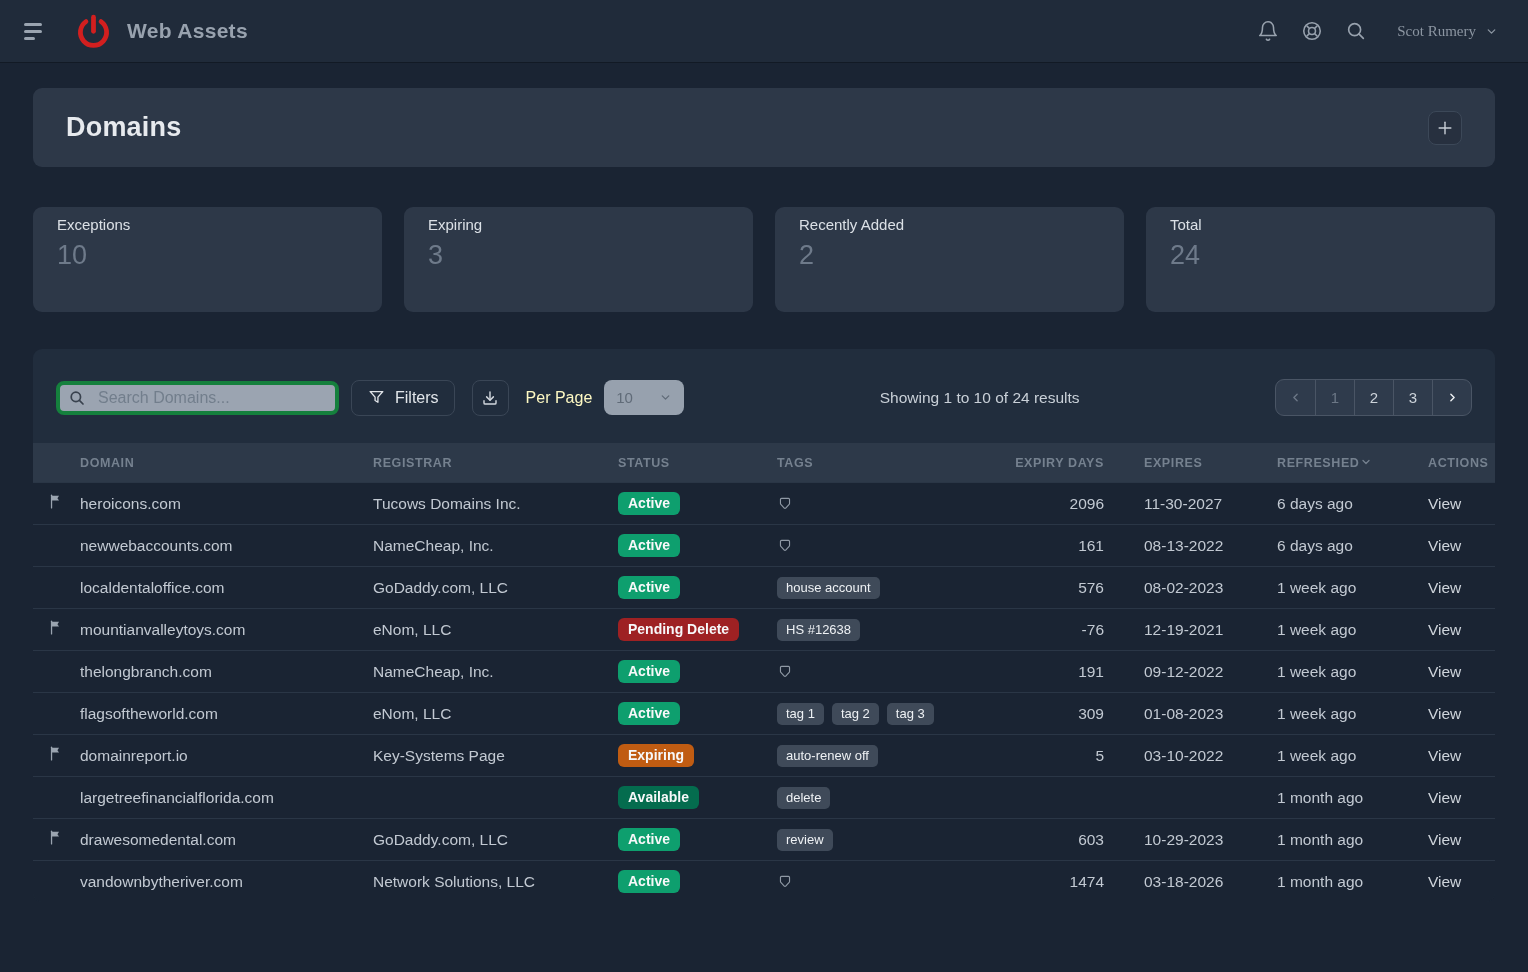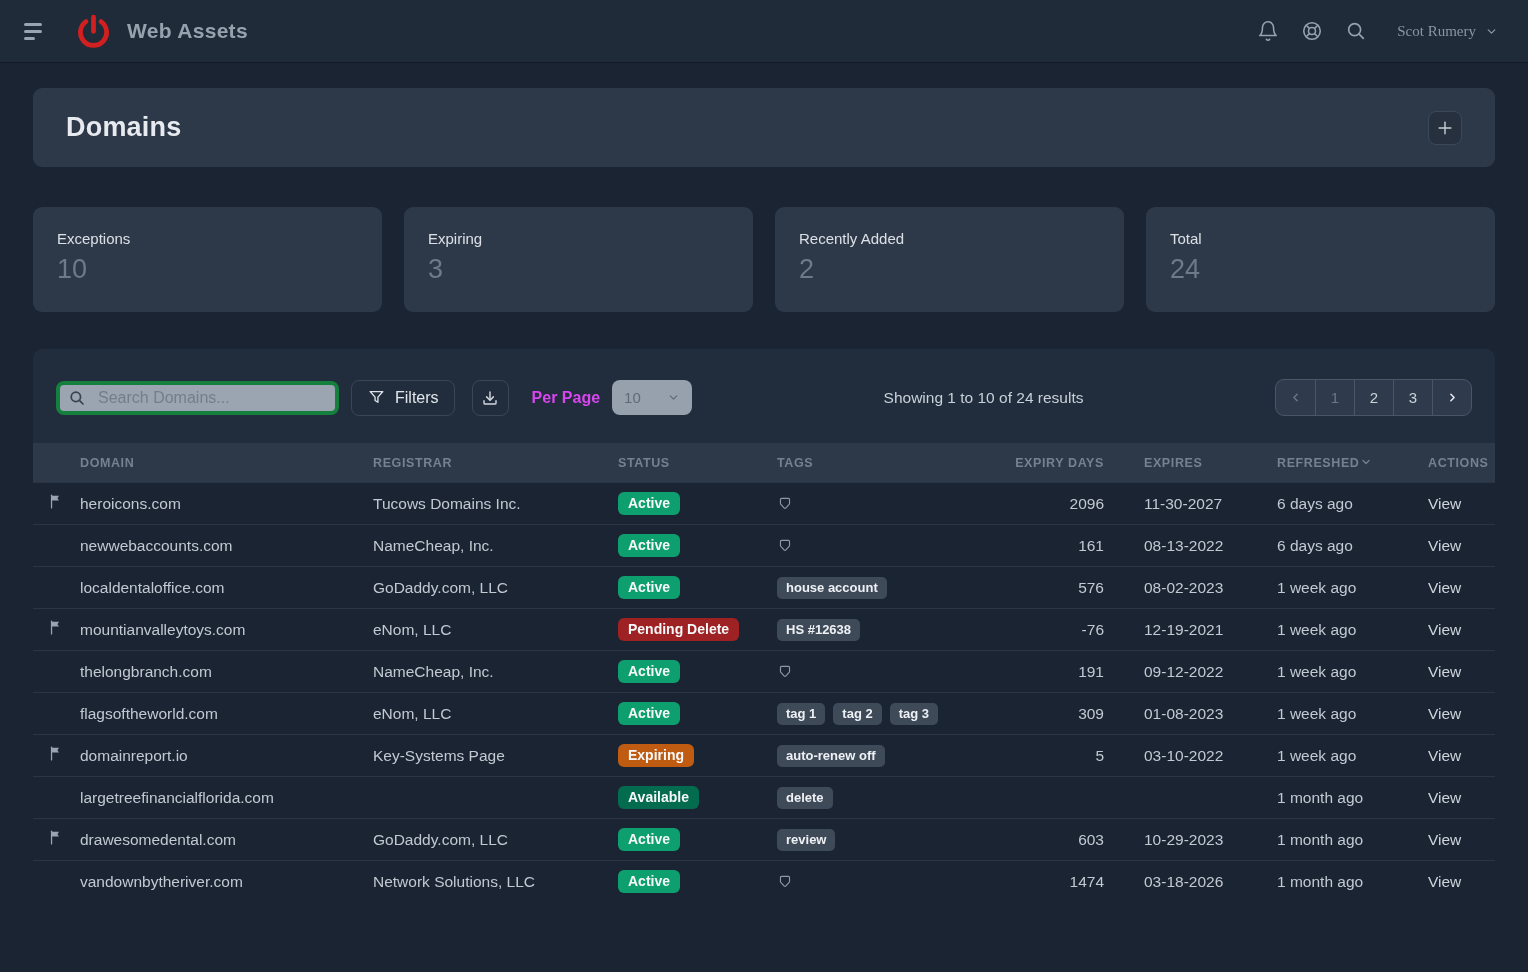--- a/index.html
+++ b/index.html
@@ -32,21 +32,21 @@
     margin:25px 33px 0; background:#2d3848; border-radius:9px; height:79px;
     display:flex; align-items:center; padding:0 33px;
   }
   .page-title { font-size:27px; font-weight:700; color:#e7eaee; letter-spacing:.2px; }
   .add-btn {
     margin-left:auto; width:34px; height:34px; border:1px solid #3c4858; background:#27303f;
     border-radius:8px; display:flex; align-items:center; justify-content:center; cursor:pointer;
   }
   
   .stats { margin:40px 33px 0; display:grid; grid-template-columns:repeat(4,1fr); gap:22px; }
-  .stat-card { background:#2d3848; border-radius:9px; height:105px; padding:23px 24px; }
+  .stat-card { background:#2d3848; border-radius:9px; height:105px; padding:9px 24px; }
   .stat-label { font-size:15px; color:#dbe0e6; }
   .stat-value { font-size:27px; color:#6e7a8a; margin-top:7px; }
   
   .panel { margin:37px 33px 0; background:#212d3d; border-radius:9px; overflow:hidden; padding-top:30px; }
   .toolbar { display:flex; align-items:center; padding:0 23px; margin-bottom:27px; }
   .search-box { position:relative; width:283px; }
   .search-input {
     width:100%; height:34px; background:#9ba4b1; border:4px solid #15803d; border-radius:8px;
     padding:0 10px 0 38px; font-size:16px; color:#39424e; outline:none;
     font-family:"Liberation Sans", sans-serif;
@@ -55,21 +55,21 @@
   .search-box .mag { position:absolute; left:12px; top:8px; }
   .btn-filters {
     margin-left:12px; height:36px; border:1px solid #3a4656; background:transparent; border-radius:8px;
     display:flex; align-items:center; gap:9px; padding:0 15px; color:#e2e6ea; font-size:16px;
     cursor:pointer; font-family:"Liberation Sans", sans-serif;
   }
   .btn-download {
     margin-left:17px; width:37px; height:36px; border:1px solid #3a4656; background:transparent;
     border-radius:8px; display:flex; align-items:center; justify-content:center; cursor:pointer;
   }
-  .per-page-label { margin-left:23px; font-size:16px; color:#d946ef;font-weight:bold; }
+  .per-page-label { margin-left:17px; font-size:16px; color:#fef9c3; }
   .per-page-select {
     margin-left:12px; width:80px; height:35px; background:#97a1ae; border-radius:8px;
     display:flex; align-items:center; justify-content:space-between; padding:0 12px;
     color:#606b78; font-size:15px; cursor:pointer;
   }
   .showing { flex:1; text-align:center; font-size:15.5px; color:#c9d0d8; }
   .pagination { display:flex; border:1px solid #4a5565; border-radius:9px; overflow:hidden; background:#2f3b4c; }
   .page-btn {
     width:39px; height:35px; display:flex; align-items:center; justify-content:center;
     font-size:15px; color:#cdd3da; border-left:1px solid #4a5565; cursor:pointer;
@@ -90,21 +90,21 @@
   .cell-expiry { text-align:right; }
   .cell-expires { padding-left:40px; }
   .cell-flag { display:flex; justify-content:center; }
   .cell-tags { display:flex; align-items:center; gap:8px; }
   .refreshed-head { display:flex; align-items:flex-start; gap:0; cursor:pointer; }
   .badge {
     display:inline-block; padding:4px 10px 5px; border-radius:6px; color:#f7f8f9;
     font-size:14px; font-weight:700; line-height:1;
   }
   .tag-pill {
-    background:#3f4a59; color:#eef1f4; font-size:13px; font-weight:700;
+    background:#3f4a59; color:#eef1f4; font-size:13px; font-weight:400;
     padding:4px 9px 5px; border-radius:5px; line-height:1; white-space:nowrap;
   }
   .tag-icon { display:flex; align-items:center; }
   .view { color:#ced4db; text-decoration:none; cursor:pointer; }
 </style>
 </head>
 <body>
 
 <div class="navbar">
   <div class="hamburger">

